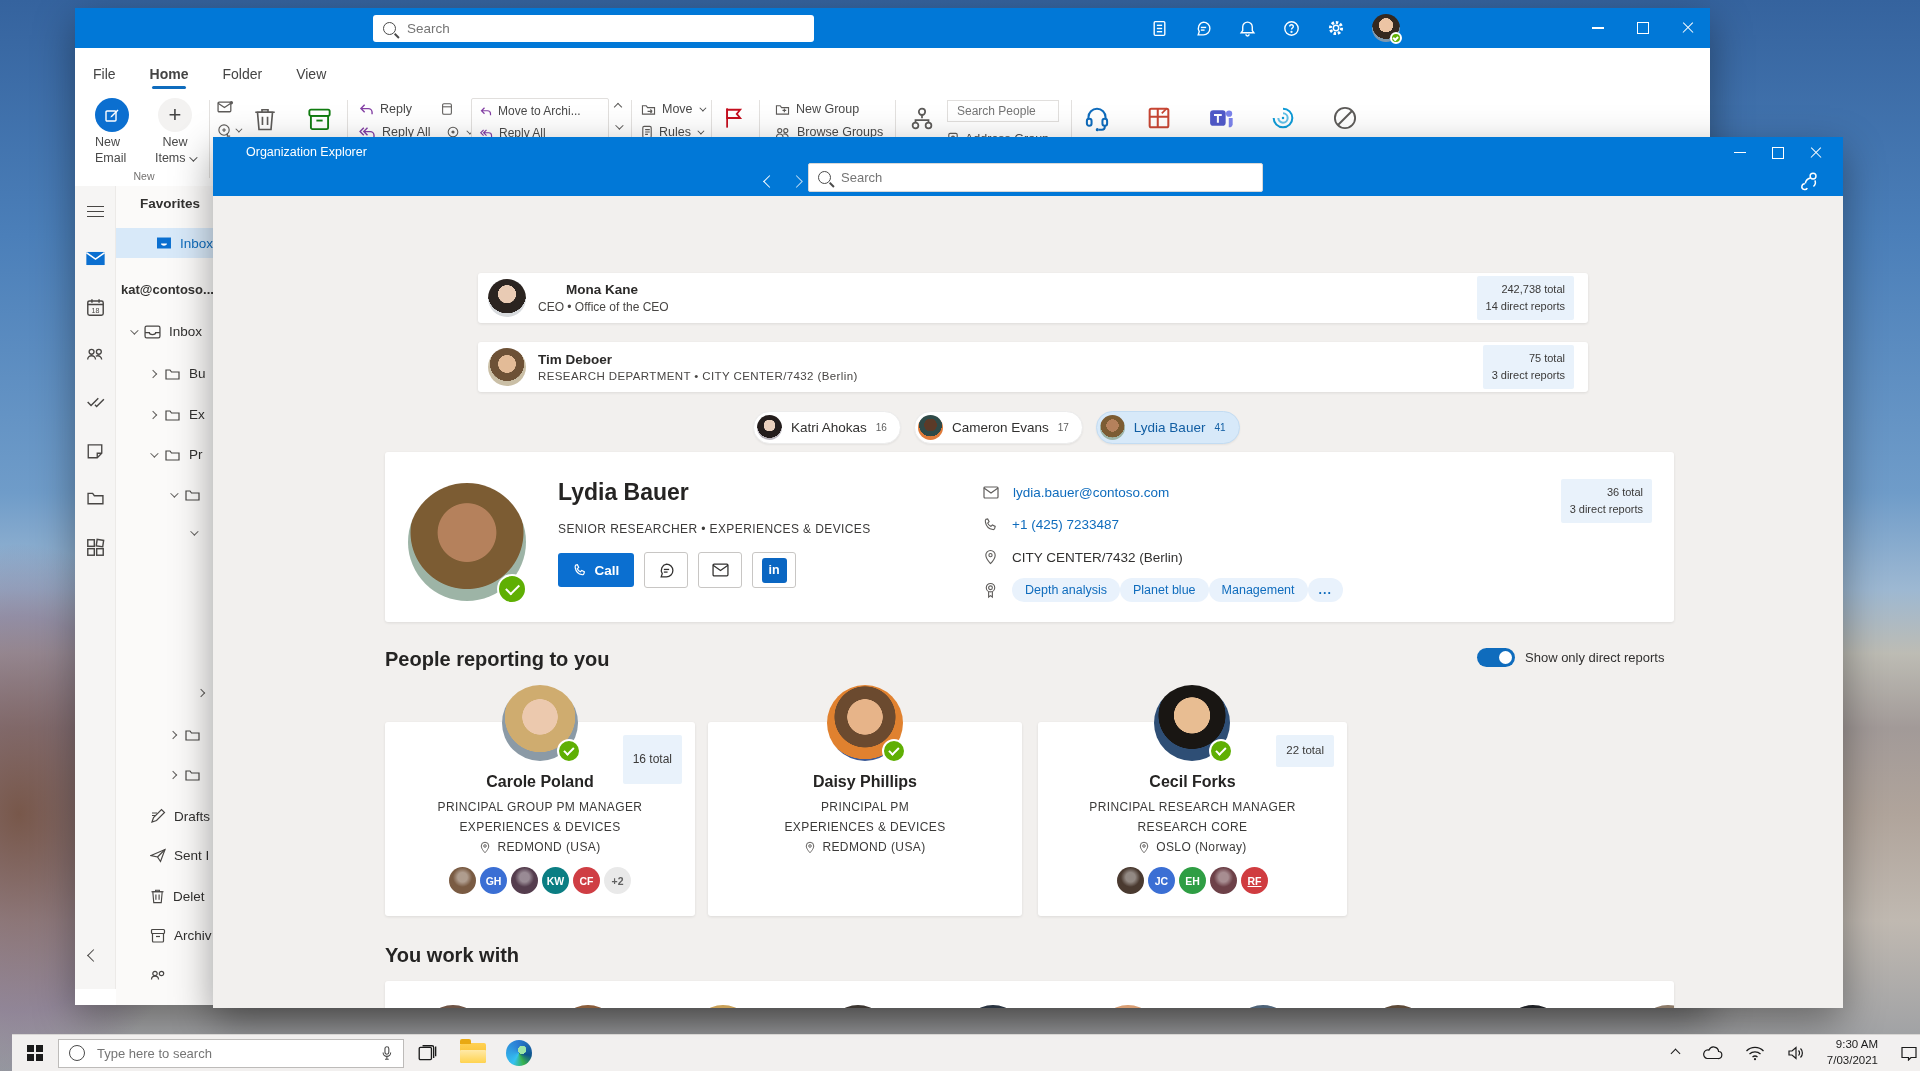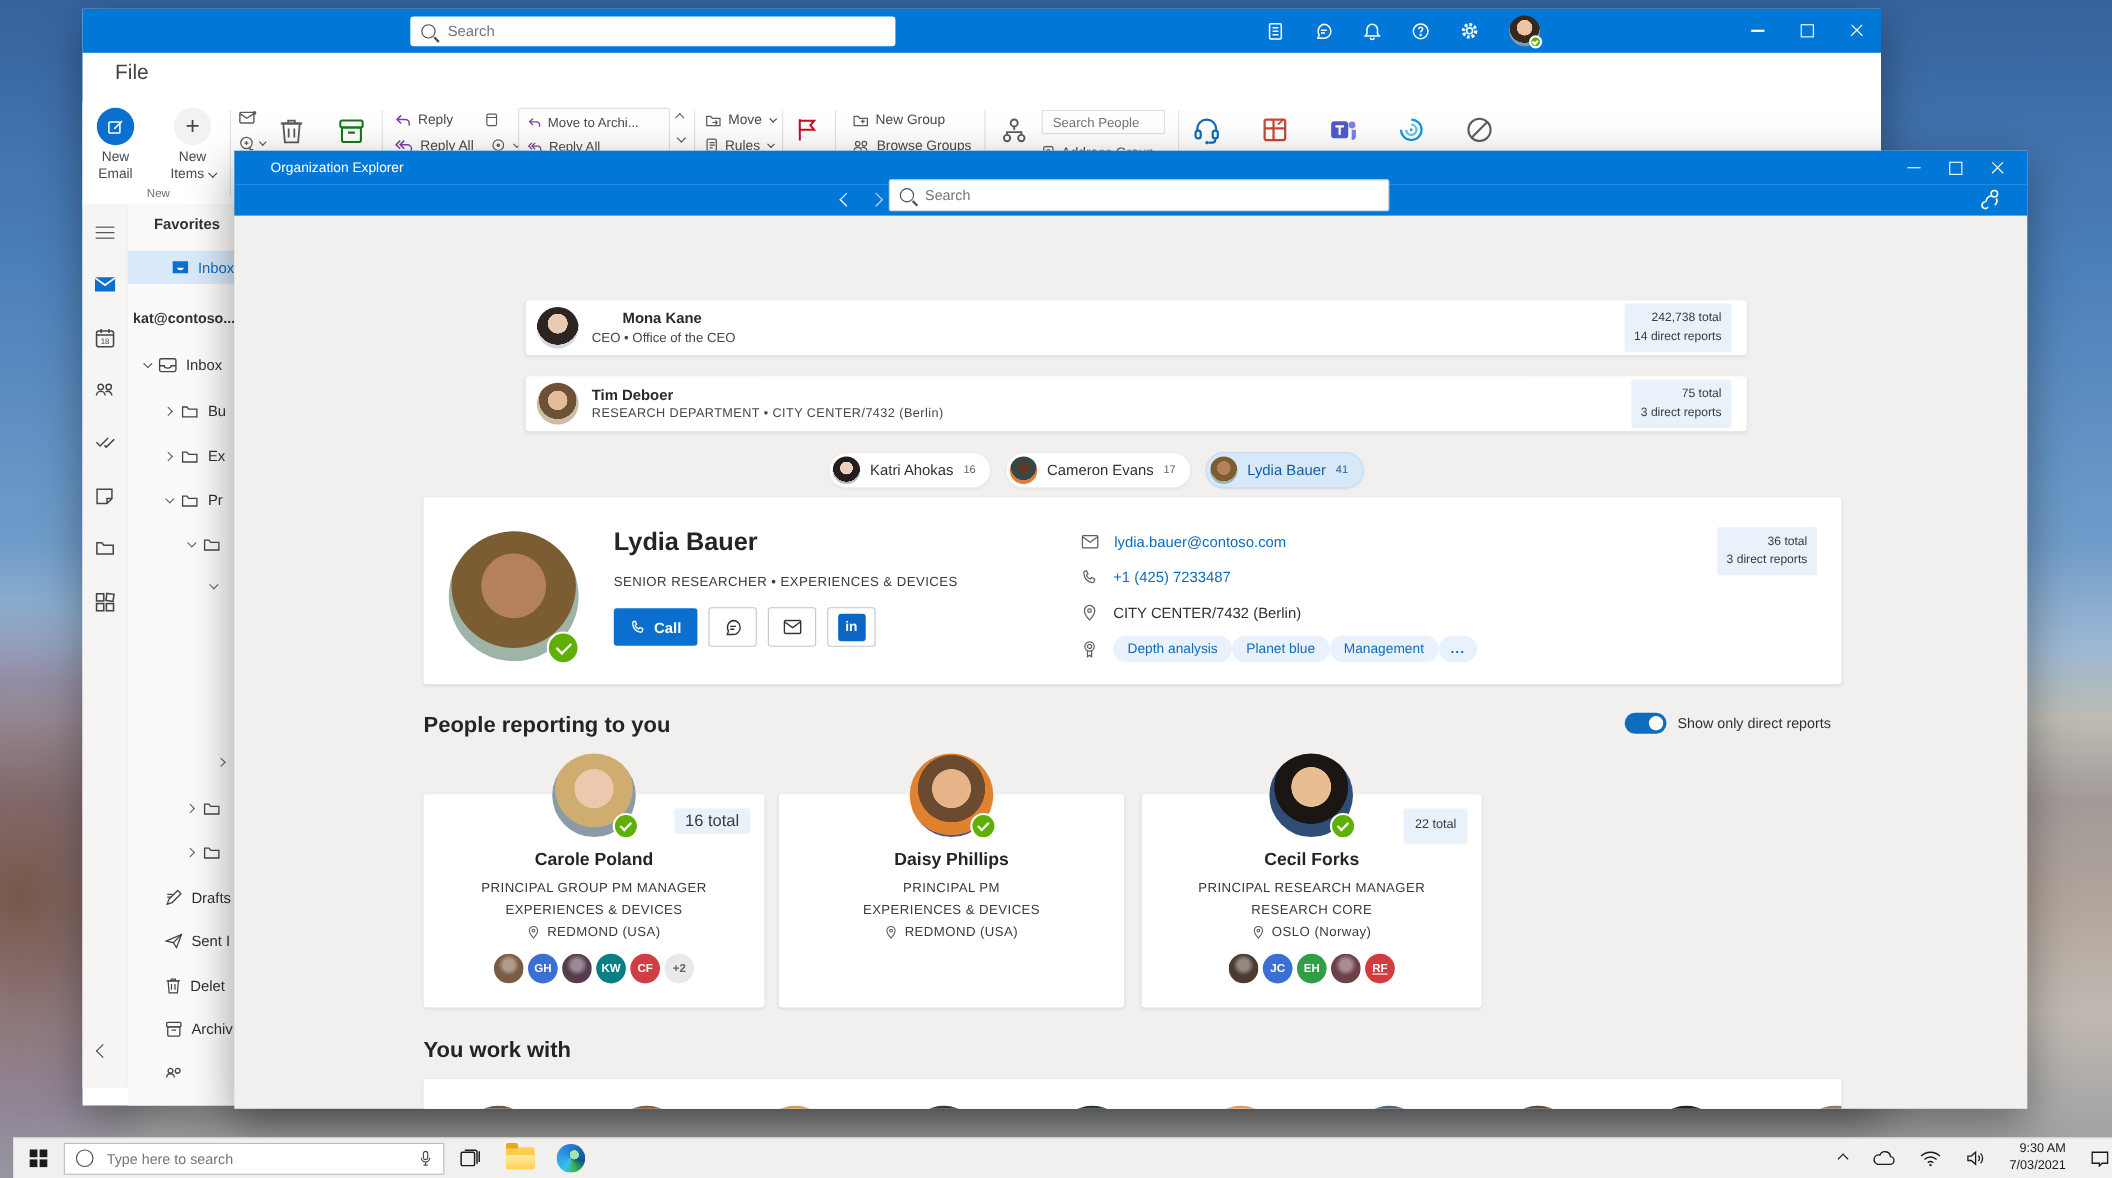--- a/index.html
+++ b/index.html
@@ -134,30 +134,30 @@
           </span>
         <span class="r" style="width:45px;height:40px;justify-content:center;">
             <span class="maxico"></span>
           </span>
         <span class="r" style="width:45px;height:40px;justify-content:center;">
             <span class="xicon"></span>
           </span>
       </div>
     </div>
 
-    <div class="a r" style="left:18px;top:48px;height:36px;gap:34px;font-size:19px;color:#444;flex-direction:column;">
+    <div class="a r" style="left:18px;top:48px;height:36px;gap:34px;font-size:14px;color:#444;">
       <span class="a-tab">File</span>
       <span class="a-tab tab-active" style="position:relative;font-weight:bold;">Home</span>
       <span class="a-tab">Folder</span>
       <span class="a-tab">View</span>
     </div>
 
     <div class="a" style="left:0;top:84px;right:0;height:94px;background:#fff;border-bottom:1px solid #e8e6e4;">
 
-      <div class="a" style="left:2px;top:6px;width:56px;text-align:center;cursor:pointer;">
+      <div class="a" style="left:20px;top:6px;width:56px;text-align:left;cursor:pointer;">
         <span style="display:inline-flex;width:34px;height:34px;border-radius:50%;background:#0b6fd0;align-items:center;justify-content:center;">
           <svg class="ic" width="16" height="16" viewBox="0 0 16 16" fill="none" stroke="#fff" stroke-width="1.4">
               <rect x="2" y="4" width="10" height="10" rx="1"></rect>
               <path d="M7 9l6.5-6.5 1 1L8 10l-1.6.6z" fill="#fff" stroke="none"></path>
             </svg>
         </span>
         <div class="ribbon-txt" style="margin-top:3px;line-height:1.25;">New Email</div>
       </div>
 
       <div class="a" style="left:72px;top:6px;width:56px;text-align:center;cursor:pointer;">
@@ -621,21 +621,21 @@
 
       <div class="a" style="left:172px;top:452px;font-size:20px;font-weight:bold;color:#252423;">People reporting to you</div>
       <div class="a r" style="left:1264px;top:452px;gap:10px;">
         <span class="toggle"></span>
         <span style="font-size:13px;color:#323130;">Show only direct reports</span>
       </div>
 
       <div class="a card" style="left:172px;top:526px;width:310px;height:194px;text-align:center;cursor:pointer;">
         <span class="ph ph-carole" style="position:absolute;left:117px;top:-37px;width:76px;height:76px;"></span>
         <span class="pcheck" style="left:172px;top:17px;width:24px;height:24px;"></span>
-        <div class="badge a" style="right:13px;top:13px;font-size:15px;padding:0 10px;text-align:right;">16 total</div>
+        <div class="badge a" style="right:13px;top:13px;font-size:12px;padding:15px 10px;text-align:right;">16 total</div>
         <div style="margin-top:51px;font-size:16px;font-weight:bold;color:#252423;">Carole Poland</div>
         <div class="caps" style="margin-top:9px;font-size:12px;color:#3b3a39;">PRINCIPAL GROUP PM MANAGER</div>
         <div class="caps" style="margin-top:6px;font-size:12px;color:#3b3a39;">EXPERIENCES &amp; DEVICES</div>
         <div class="r" style="justify-content:center;gap:6px;margin-top:6px;">
           <svg class="ic" width="12" height="13" viewBox="0 0 16 17" fill="none" stroke="#605e5c" stroke-width="1.3">
               <path d="M8 1.5a5 5 0 0 1 5 5c0 3.8-5 9-5 9s-5-5.2-5-9a5 5 0 0 1 5-5z"></path>
               <circle cx="8" cy="6.5" r="1.7"></circle>
             </svg>
           <span class="caps" style="font-size:12px;color:#3b3a39;">REDMOND (USA)</span>
         </div>

